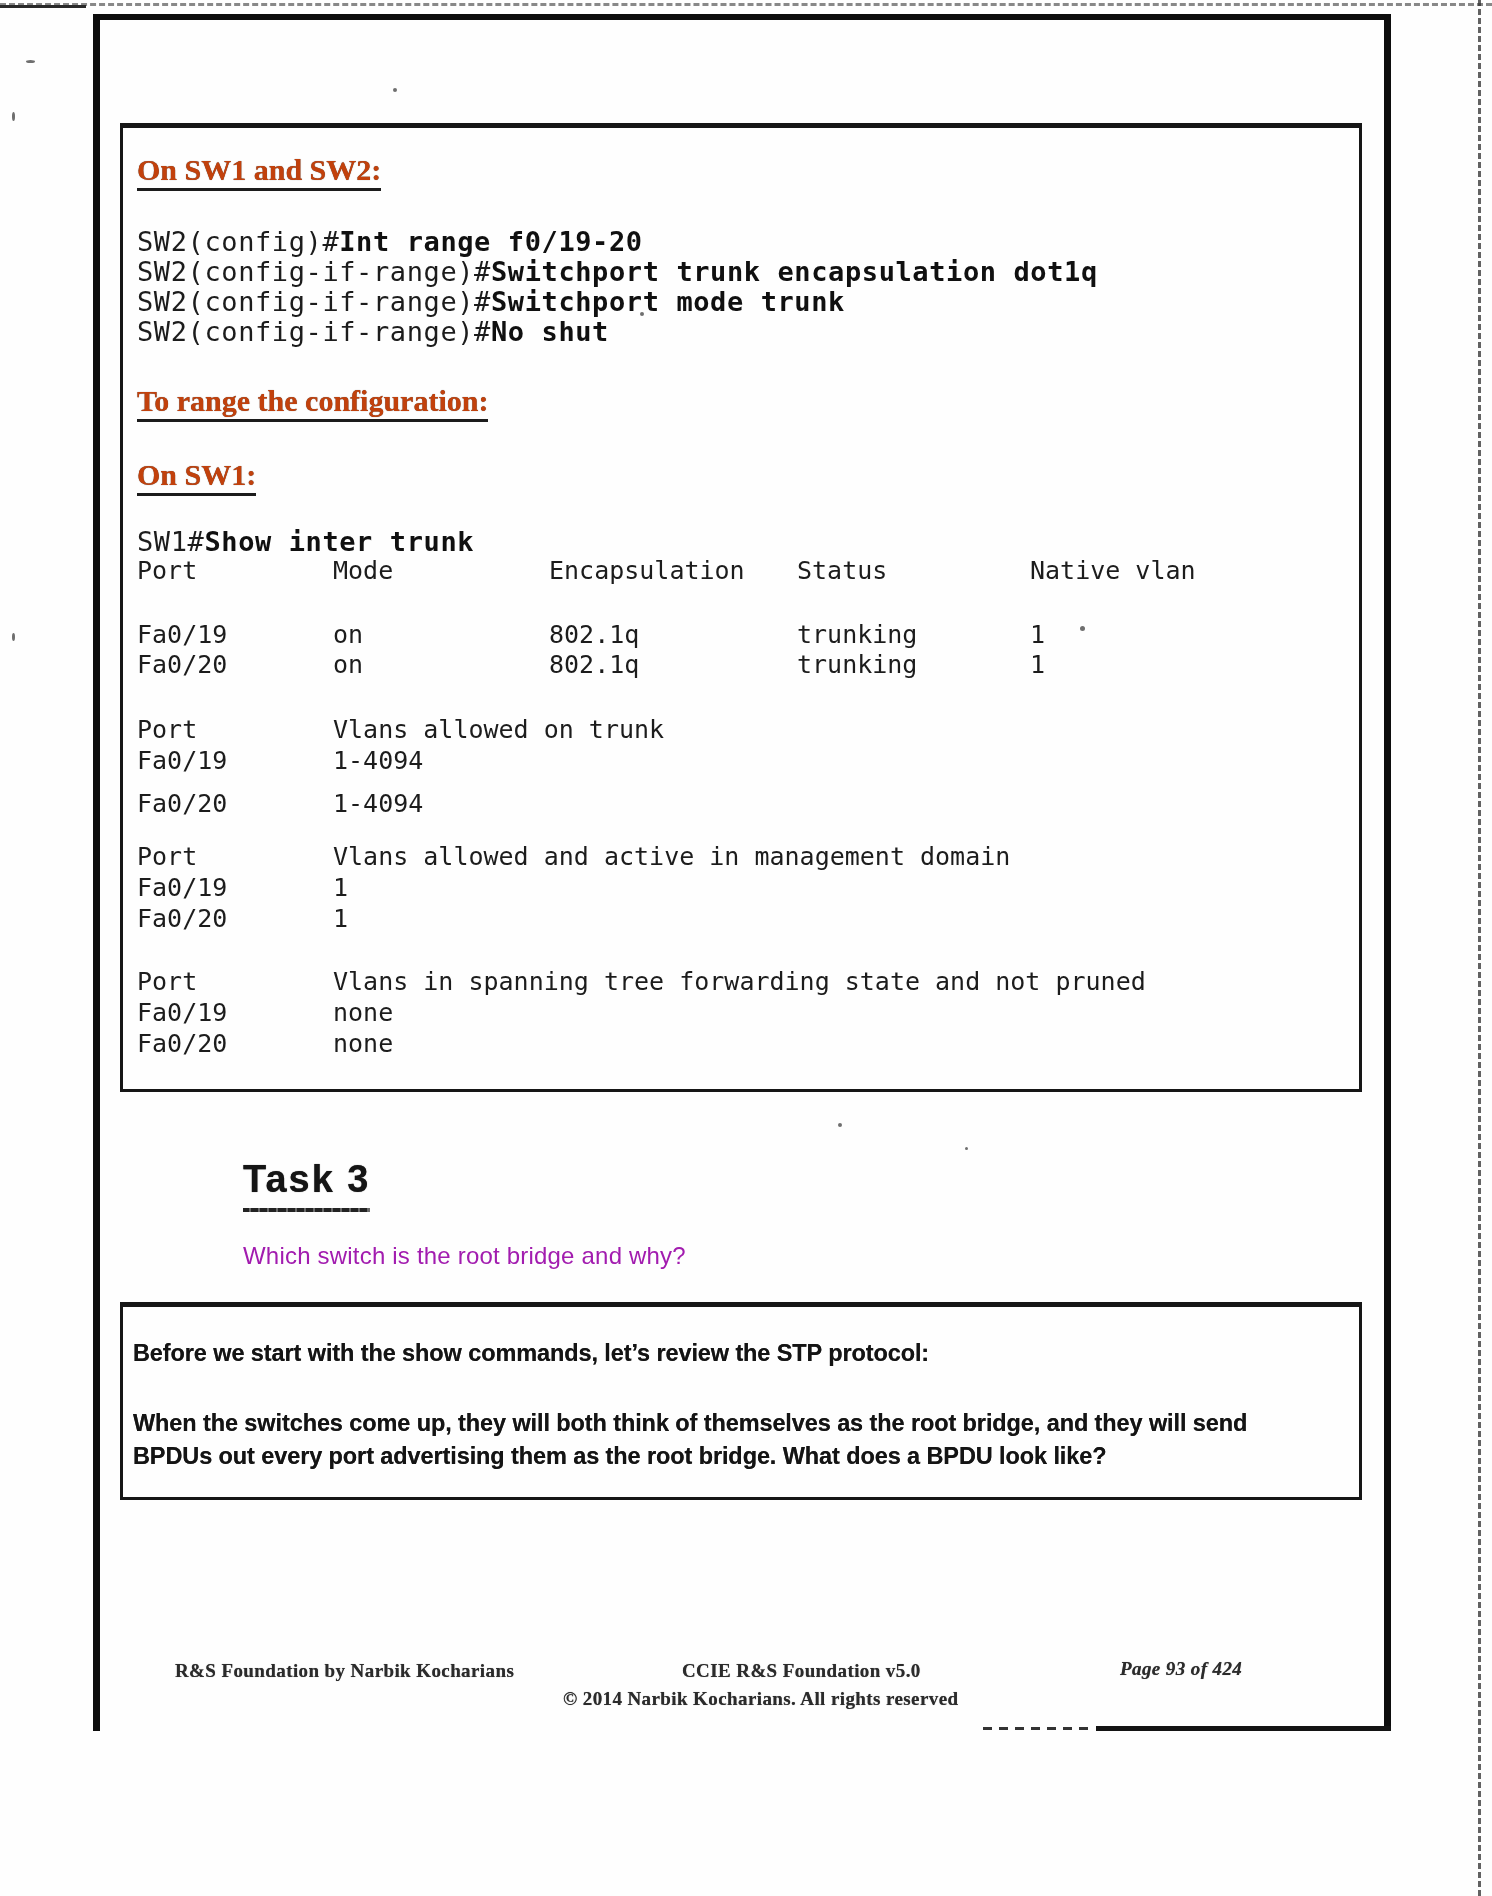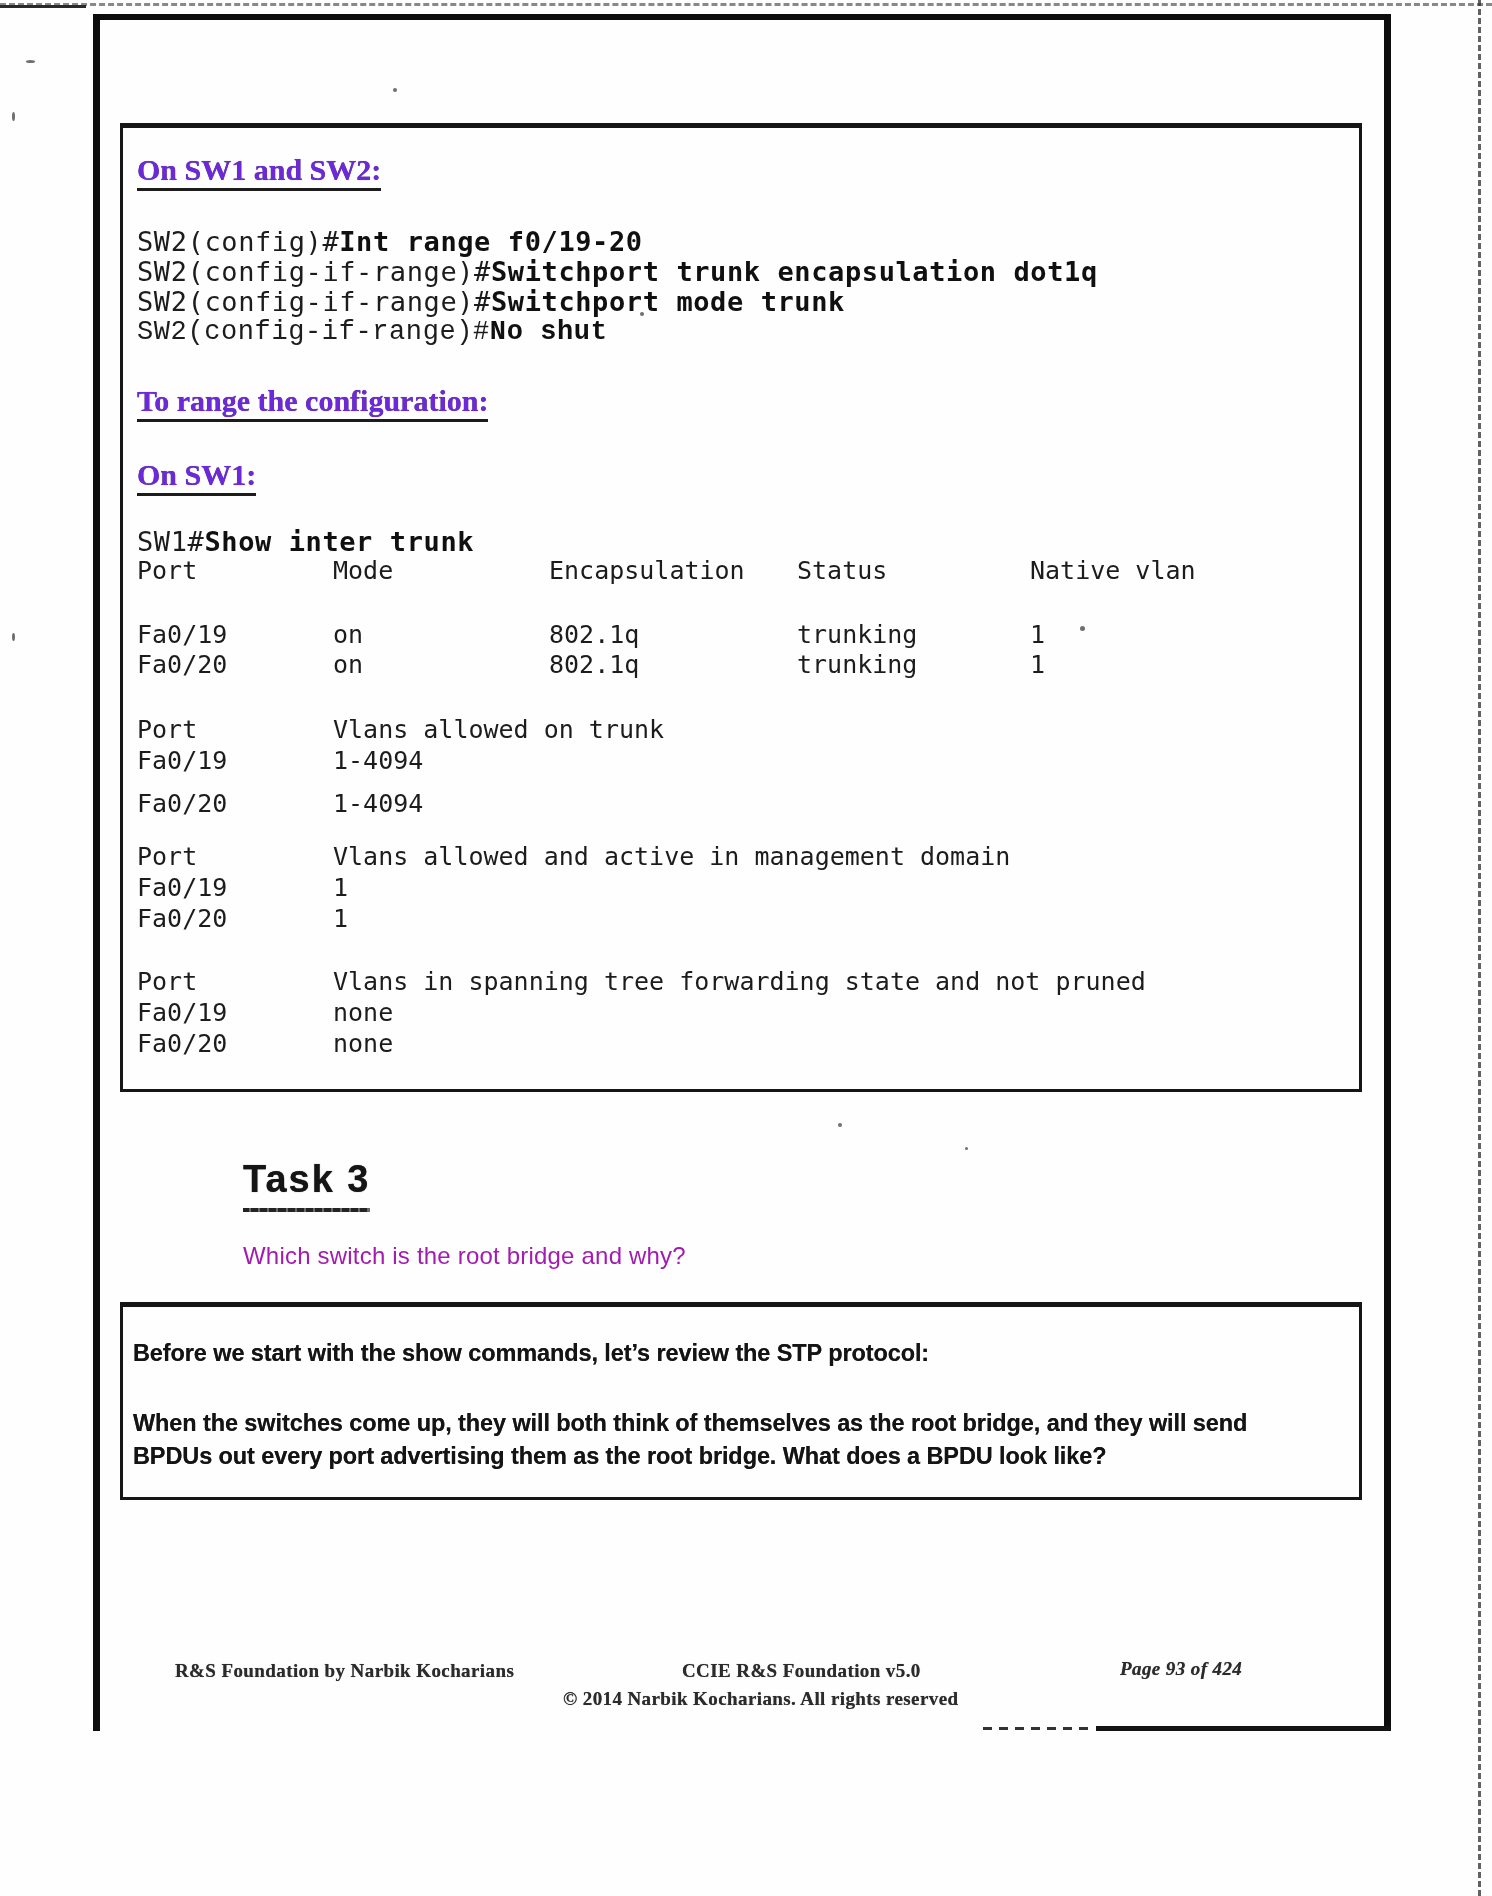--- a/index.html
+++ b/index.html
@@ -24,21 +24,21 @@
   .pb-botdot{left:983px; top:1727px; width:110px;  height:3px;
              background:repeating-linear-gradient(90deg,#333 0 9px,transparent 9px 16px);}
 
   
   .content-box{border:3px solid #161616;border-top-width:5px;background:transparent;}
   .box1{left:120px;top:123px; width:1236px;height:961px;}
   .box2{left:120px;top:1302px;width:1236px;height:190px;}
 
   
   .shead{
-    left:137px;font-weight:bold;font-size:30px;line-height:30px;color:#6d28d9;
+    left:137px;font-weight:bold;font-size:30px;line-height:30px;color:#c2410c;
     border-bottom:3px solid #1c1c1c;padding-bottom:3px;
     text-shadow:0 0 .7px rgba(0,0,0,.75);white-space:pre;
   }
 
   
   .mono{font-family:"DejaVu Sans Mono",monospace;white-space:pre;color:#1c1c1c;}
   .cli{left:137px;font-size:27px;line-height:30px;letter-spacing:.6px;}
   .cli .cmd{font-weight:bold;color:#101010;}
   .trow{left:137px;font-size:25px;line-height:30px;}
   .c1{display:inline-block;width:196px;}
@@ -99,21 +99,21 @@
   <div class="abs pb-botseg"></div>
   <div class="abs pb-botdot"></div>
 
   <div class="abs content-box box1"></div>
 
   <div class="abs shead" style="top:155px;">On SW1 and SW2:</div>
 
   <div class="abs mono cli" style="top:227px;"><span>SW2(config)#</span><span class="cmd">Int range f0/19-20</span></div>
   <div class="abs mono cli" style="top:257px;"><span>SW2(config-if-range)#</span><span class="cmd">Switchport trunk encapsulation dot1q</span></div>
   <div class="abs mono cli" style="top:287px;"><span>SW2(config-if-range)#</span><span class="cmd">Switchport mode trunk</span></div>
-  <div class="abs mono cli" style="top:317px;font-family:Liberation Mono, monospace;"><span>SW2(config-if-range)#</span><span class="cmd">No shut</span></div>
+  <div class="abs mono cli" style="top:317px;"><span>SW2(config-if-range)#</span><span class="cmd">No shut</span></div>
 
   <div class="abs shead" style="top:386px;">To range the configuration:</div>
 
   <div class="abs shead" style="top:460px;">On SW1:</div>
 
   <div class="abs mono cli" style="top:527px;"><span>SW1#</span><span class="cmd">Show inter trunk</span></div>
 
   <div class="abs mono trow" style="top:556px;"><span class="c1">Port</span><span class="c2">Mode</span><span class="c3">Encapsulation</span><span class="c4">Status</span><span>Native vlan</span></div>
   <div class="abs mono trow" style="top:620px;"><span class="c1">Fa0/19</span><span class="c2">on</span><span class="c3">802.1q</span><span class="c4">trunking</span><span>1</span></div>
   <div class="abs mono trow" style="top:650px;"><span class="c1">Fa0/20</span><span class="c2">on</span><span class="c3">802.1q</span><span class="c4">trunking</span><span>1</span></div>

